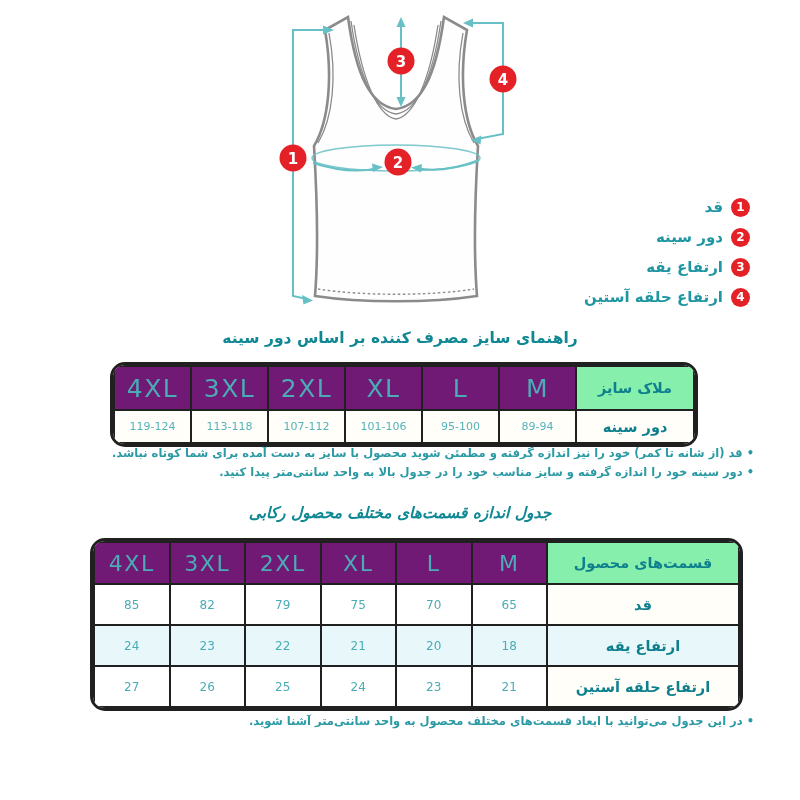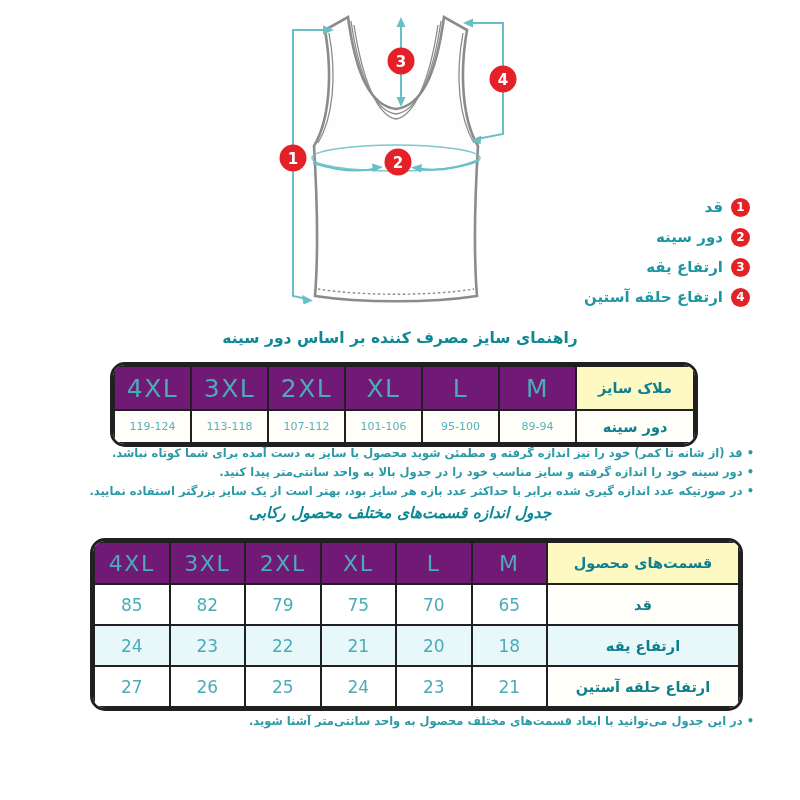--- a/index.html
+++ b/index.html
@@ -27,26 +27,26 @@
   #title2{top:504px;font-style:italic;}
   
   .tbl-wrap{position:absolute;border:3px solid #202020;border-radius:15px;overflow:hidden;background:#fff;}
   #table1{left:110px;top:362px;width:582px;}
   #table2{left:90px;top:538px;width:647px;}
   table{border-collapse:collapse;width:100%;table-layout:fixed;}
   td{border:2px solid #202020;text-align:center;vertical-align:middle;padding:0;}
   .size-cell{background:#701a75;color:#4aacb6;letter-spacing:1.5px;font-weight:400;}
   #table1 .size-cell{font-size:25px;height:42px;}
   #table2 .size-cell{font-size:22px;height:40px;}
-  .hdr-label{background:#fef9c3;color:#0e7f8d;font-weight:bold;font-size:14.5px;}
+  .hdr-label{background:#86efac;color:#0e7f8d;font-weight:bold;font-size:14.5px;}
   #table1 td.w-label{width:116px;}
   #table2 td.w-label{width:190px;margin-left:36px;}
   .row-label{color:#0e7f8d;font-weight:bold;font-size:14.5px;background:#fffef8;}
   .range-cell{color:#54b2bb;font-size:11px;height:31px;background:#fffef8;}
-  .val-cell{color:#4aacb6;font-size:17px;height:39px;background:#ffffff;}
+  .val-cell{color:#4aacb6;font-size:12px;height:39px;background:#ffffff;}
   #table2 tr.alt td{background:#e7f7fa;}
   
   .notes{position:absolute;right:46px;top:444px;text-align:right;color:#2b9aa5;
          font-size:11.5px;font-weight:bold;line-height:19px;}
   .note-line{white-space:nowrap;}
   .bullet{display:inline-block;margin-left:4px;}
   .bottom-note{position:absolute;right:46px;top:712px;text-align:right;color:#2b9aa5;
          font-size:11.5px;font-weight:bold;line-height:19px;white-space:nowrap;}
 </style>
 </head>
@@ -151,21 +151,20 @@
         <td class="range-cell" dir="ltr">113-118</td>
         <td class="range-cell" dir="ltr">119-124</td>
       </tr>
     </tbody>
       </table>
   </div>
 
   <div class="notes">
     <div class="note-line"><span class="bullet">•</span><span>قد (از شانه تا کمر) خود را نیز اندازه گرفته و مطمئن شوید محصول با سایز به دست آمده برای شما کوتاه نباشد.</span></div>
     <div class="note-line"><span class="bullet">•</span><span>دور سینه خود را اندازه گرفته و سایز مناسب خود را در جدول بالا به واحد سانتی‌متر پیدا کنید.</span></div>
-    <div class="note-line"><span class="bullet">•</span><span>در صورتیکه عدد اندازه گیری شده برابر با حداکثر عدد بازه هر سایز بود، بهتر است از یک سایز بزرگتر استفاده نمایید.</span></div>
   </div>
 
   <div class="sec-title" id="title2">جدول اندازه قسمت‌های مختلف محصول رکابی</div>
 
   <div class="tbl-wrap" id="table2">
     <table>
       <tbody>
           <tr>
         <td class="hdr-label w-label">قسمت‌های محصول</td>
         <td class="size-cell">M</td>

